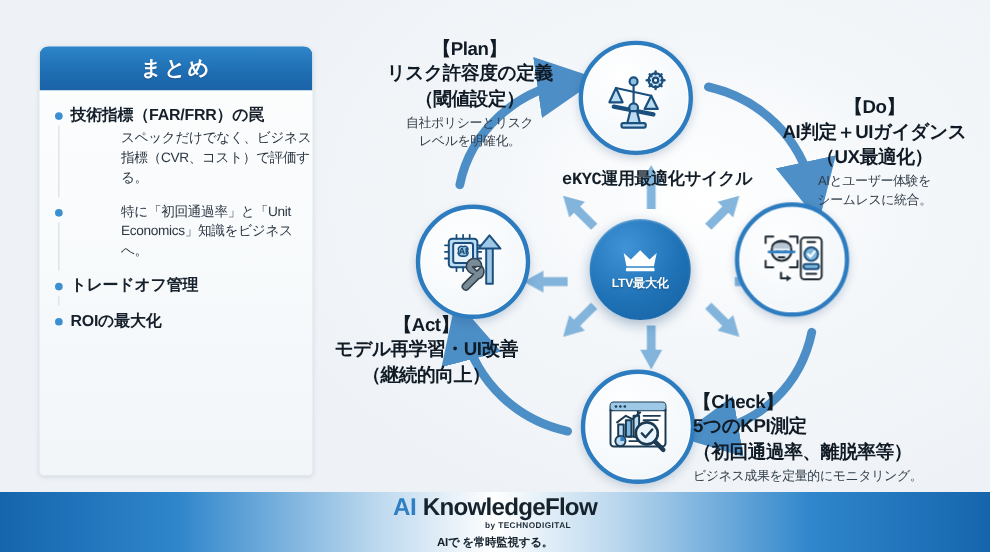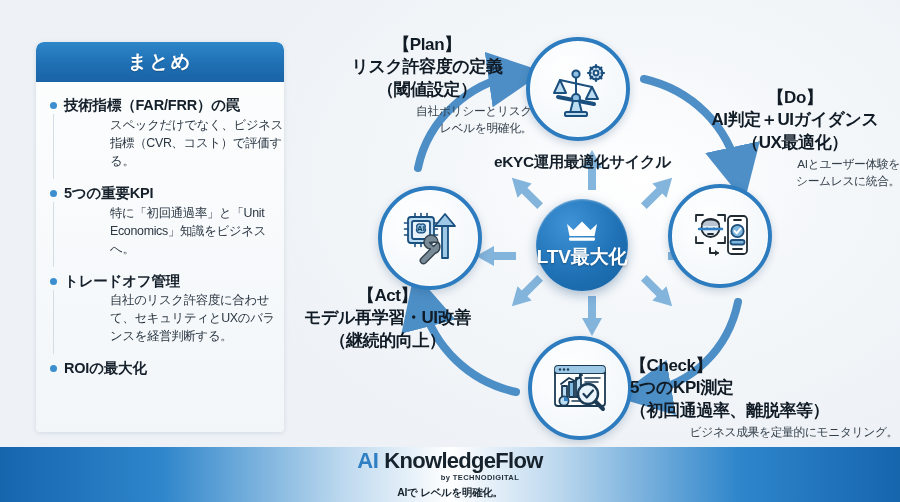--- a/index.html
+++ b/index.html
@@ -71,33 +71,33 @@
 
   .center-circle{
     position:absolute; left:236px; top:199px; width:92px; height:92px;
     border-radius:50%;
     background:radial-gradient(circle at 36% 28%,#3f93d6 0%,#1f72b6 55%,#14609f 100%);
     box-shadow:0 4px 12px rgba(20,70,120,.35), inset 0 1px 2px rgba(255,255,255,.35);
     display:flex; flex-direction:column; align-items:center; justify-content:center;
     gap:2px;
   }
   .center-circle .ltv-label{
-    color:#fff; font-size:19px; font-weight:bold; letter-spacing:-.2px;
+    color:#fff; font-size:11px; font-weight:bold; letter-spacing:-.2px;
     text-shadow:0 1px 2px rgba(0,0,0,.3);
   }
 
   .cycle-title{
-    position:absolute; left:155px; top:152px; width:255px; text-align:center;
-    font-size:15.5px; font-weight:bold; color:#141f29; letter-spacing:-.4px;
+    position:absolute; left:170px; top:152px; width:255px; text-align:center;
+    font-size:15.5px; font-weight:bold; color:#141f29; letter-spacing:-.4px;font-family:Liberation Mono, monospace;
   }
 
   
   .lbl{ position:absolute; }
   .lbl .hd{ font-size:17px; font-weight:bold; color:#101b25; line-height:1.32; letter-spacing:-.4px; }
-  .lbl .sb{ font-size:11.8px; color:#323e49; line-height:1.38; letter-spacing:-.4px; margin-top:2px;text-align:right; }
+  .lbl .sb{ font-size:11.8px; color:#323e49; line-height:1.38; letter-spacing:-.4px; margin-top:2px; }
 
   #lbl-plan { left:22px;  top:34px;  width:210px; text-align:center; }
   #lbl-do   { left:390px; top:87px;  width:210px; text-align:center; }
   #lbl-check{ left:330px; top:355px; width:268px; text-align:left; }
   #lbl-act  { left:-25px; top:285px; width:225px; text-align:center; }
 
   
   .footer{
     position:absolute; left:0; bottom:0; width:900px; height:55px;
     background:linear-gradient(90deg,#1565ad 0%,#2f86cb 18%,#bcd8ee 38%,#ffffff 50%,#bcd8ee 62%,#2f86cb 82%,#1565ad 100%);
@@ -121,29 +121,27 @@
     <div class="sb-item">
       <span class="dot"></span>
       <span class="rule"></span>
       <div class="sb-title">技術指標（FAR/FRR）の罠</div>
       <div class="sb-desc">スペックだけでなく、ビジネス指標（CVR、コスト）で評価する。</div>
     </div>
 
     <div class="sb-item">
       <span class="dot"></span>
       <span class="rule"></span>
-      <div class="sb-title">5つの重要KPI</div>
       <div class="sb-desc">特に「初回通過率」と「Unit Economics」知識をビジネスへ。</div>
     </div>
 
     <div class="sb-item">
       <span class="dot"></span>
       <span class="rule"></span>
       <div class="sb-title">トレードオフ管理</div>
-      <div class="sb-desc">自社のリスク許容度に合わせて、セキュリティとUXのバランスを経営判断する。</div>
     </div>
 
     <div class="sb-item">
       <span class="dot"></span>
 
       <div class="sb-title">ROIの最大化</div>
     </div>
 
   </div>
 </div>
@@ -340,14 +338,14 @@
     <div class="hd">【Act】<br>モデル再学習・UI改善<br>（継続的向上）</div>
   </div>
 </div>
 
 <div class="footer">
   <div class="brand">
     <span class="ai">AI</span>
     <span class="kf">KnowledgeFlow</span>
   </div>
   <div class="byline">by TECHNODIGITAL</div>
-  <div class="tagline">AIで レベルを明確化。</div>
+  <div class="tagline">AIで を常時監視する。</div>
 </div>
 
 </body></html>

